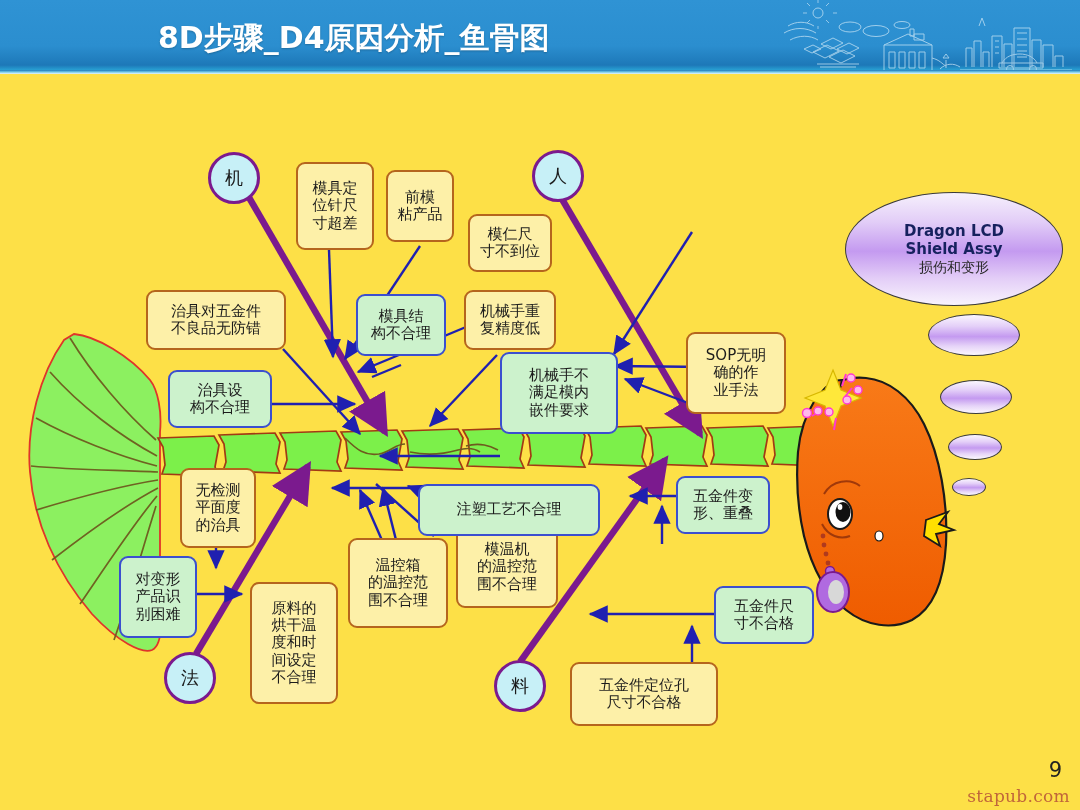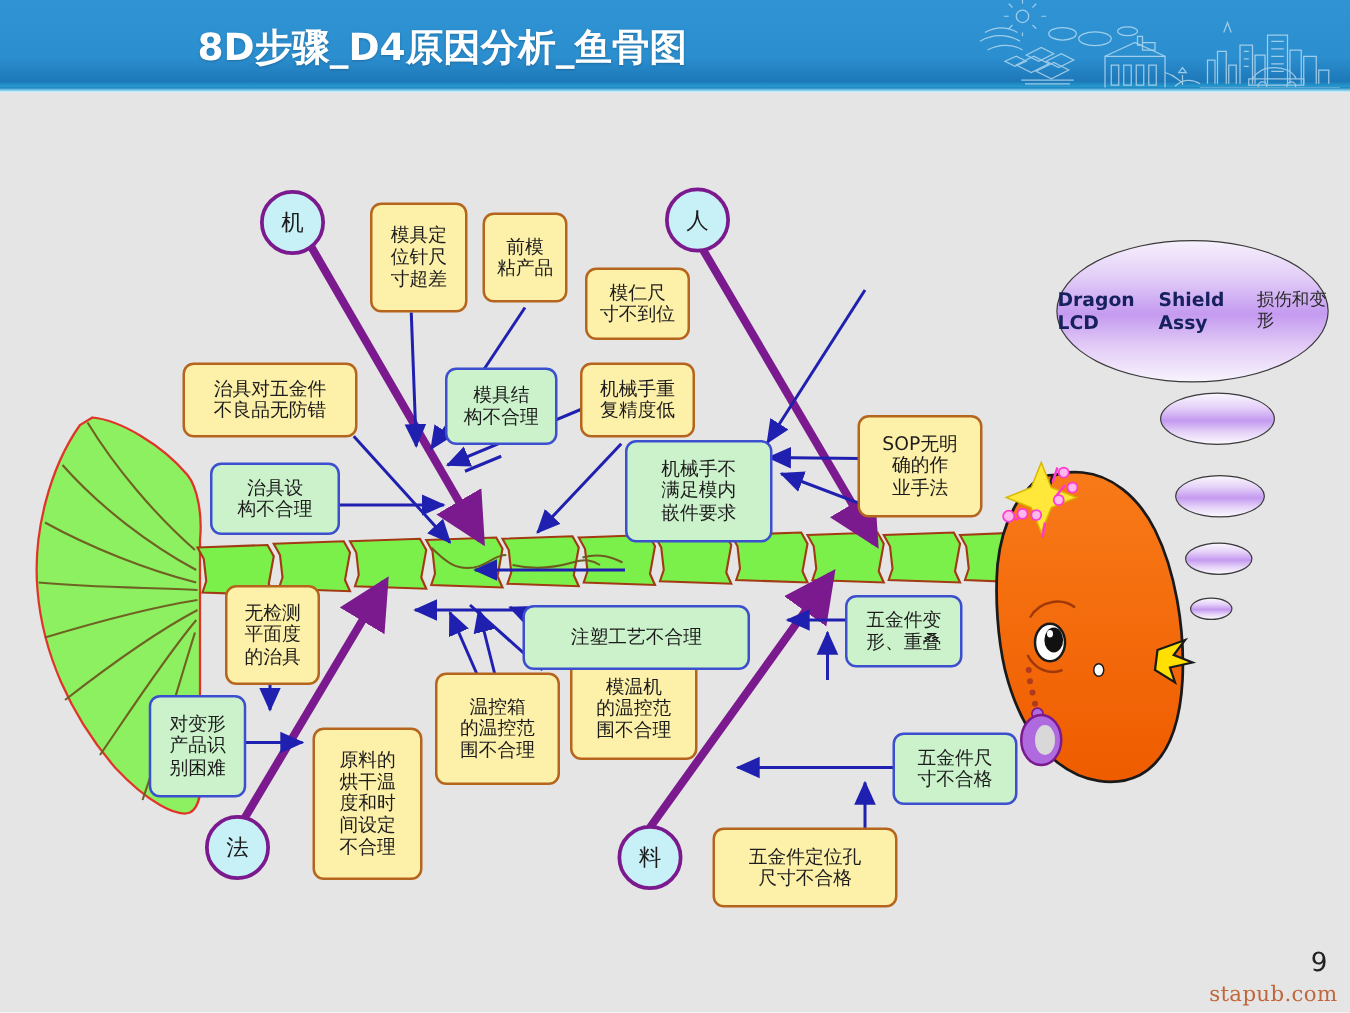--- a/index.html
+++ b/index.html
@@ -2,21 +2,21 @@
 <html><head>
 <meta charset="utf-8">
 <style>
   * { box-sizing: border-box; margin: 0; padding: 0; }
   html, body {
     width: 1080px; height: 810px;
     background: #ffffff;
     font-family: "DejaVu Sans", "Liberation Sans", sans-serif;
     overflow: hidden;
   }
-  #page { position: relative; width: 1080px; height: 810px; background: #e5e5e5; }
+  #page { position: relative; width: 1080px; height: 810px; background: #fde047; }
 
   
   #header {
     position: absolute; left: 0; top: 0; width: 1080px; height: 74px;
     background: linear-gradient(to bottom, #2f93d4 0%, #2b8ecf 62%, #1d78b8 88%, #2aa8d8 96%, #d8eef8 100%);
     overflow: hidden;
   }
   #header-title {
     position: absolute; left: 158px; top: 18px;
     color: #ffffff; font-size: 30px; font-weight: bold;
@@ -62,21 +62,21 @@
     z-index: 7;
   }
 
   
   #effect {
     position: absolute; left: 845px; top: 118px; width: 218px; height: 114px;
     border-radius: 50%;
     background: linear-gradient(to bottom, #f6f0fc 0%, #e2cdf7 26%, #c49af0 52%, #e3cdf7 76%, #f8f3fd 100%);
     border: 1.6px solid #3b3b3b;
     z-index: 8;
-    display: flex; flex-direction: row; align-items: center; justify-content: center;
+    display: flex; flex-direction: column; align-items: center; justify-content: center;
   }
   #effect .l1 { font-size: 15px; font-weight: bold; color: #16215e; line-height: 1.22; }
   #effect .l2 { font-size: 15px; font-weight: bold; color: #16215e; line-height: 1.22; }
   #effect .l3 { font-size: 14px; color: #2a2a2a; line-height: 1.25; }
   .bub {
     position: absolute; border-radius: 50%;
     background: linear-gradient(to bottom, #faf6fe 0%, #e4d0f8 28%, #c49af0 54%, #e6d4f8 78%, #fbf7fe 100%);
     border: 1.5px solid #3b3b3b; z-index: 8;
   }
 

